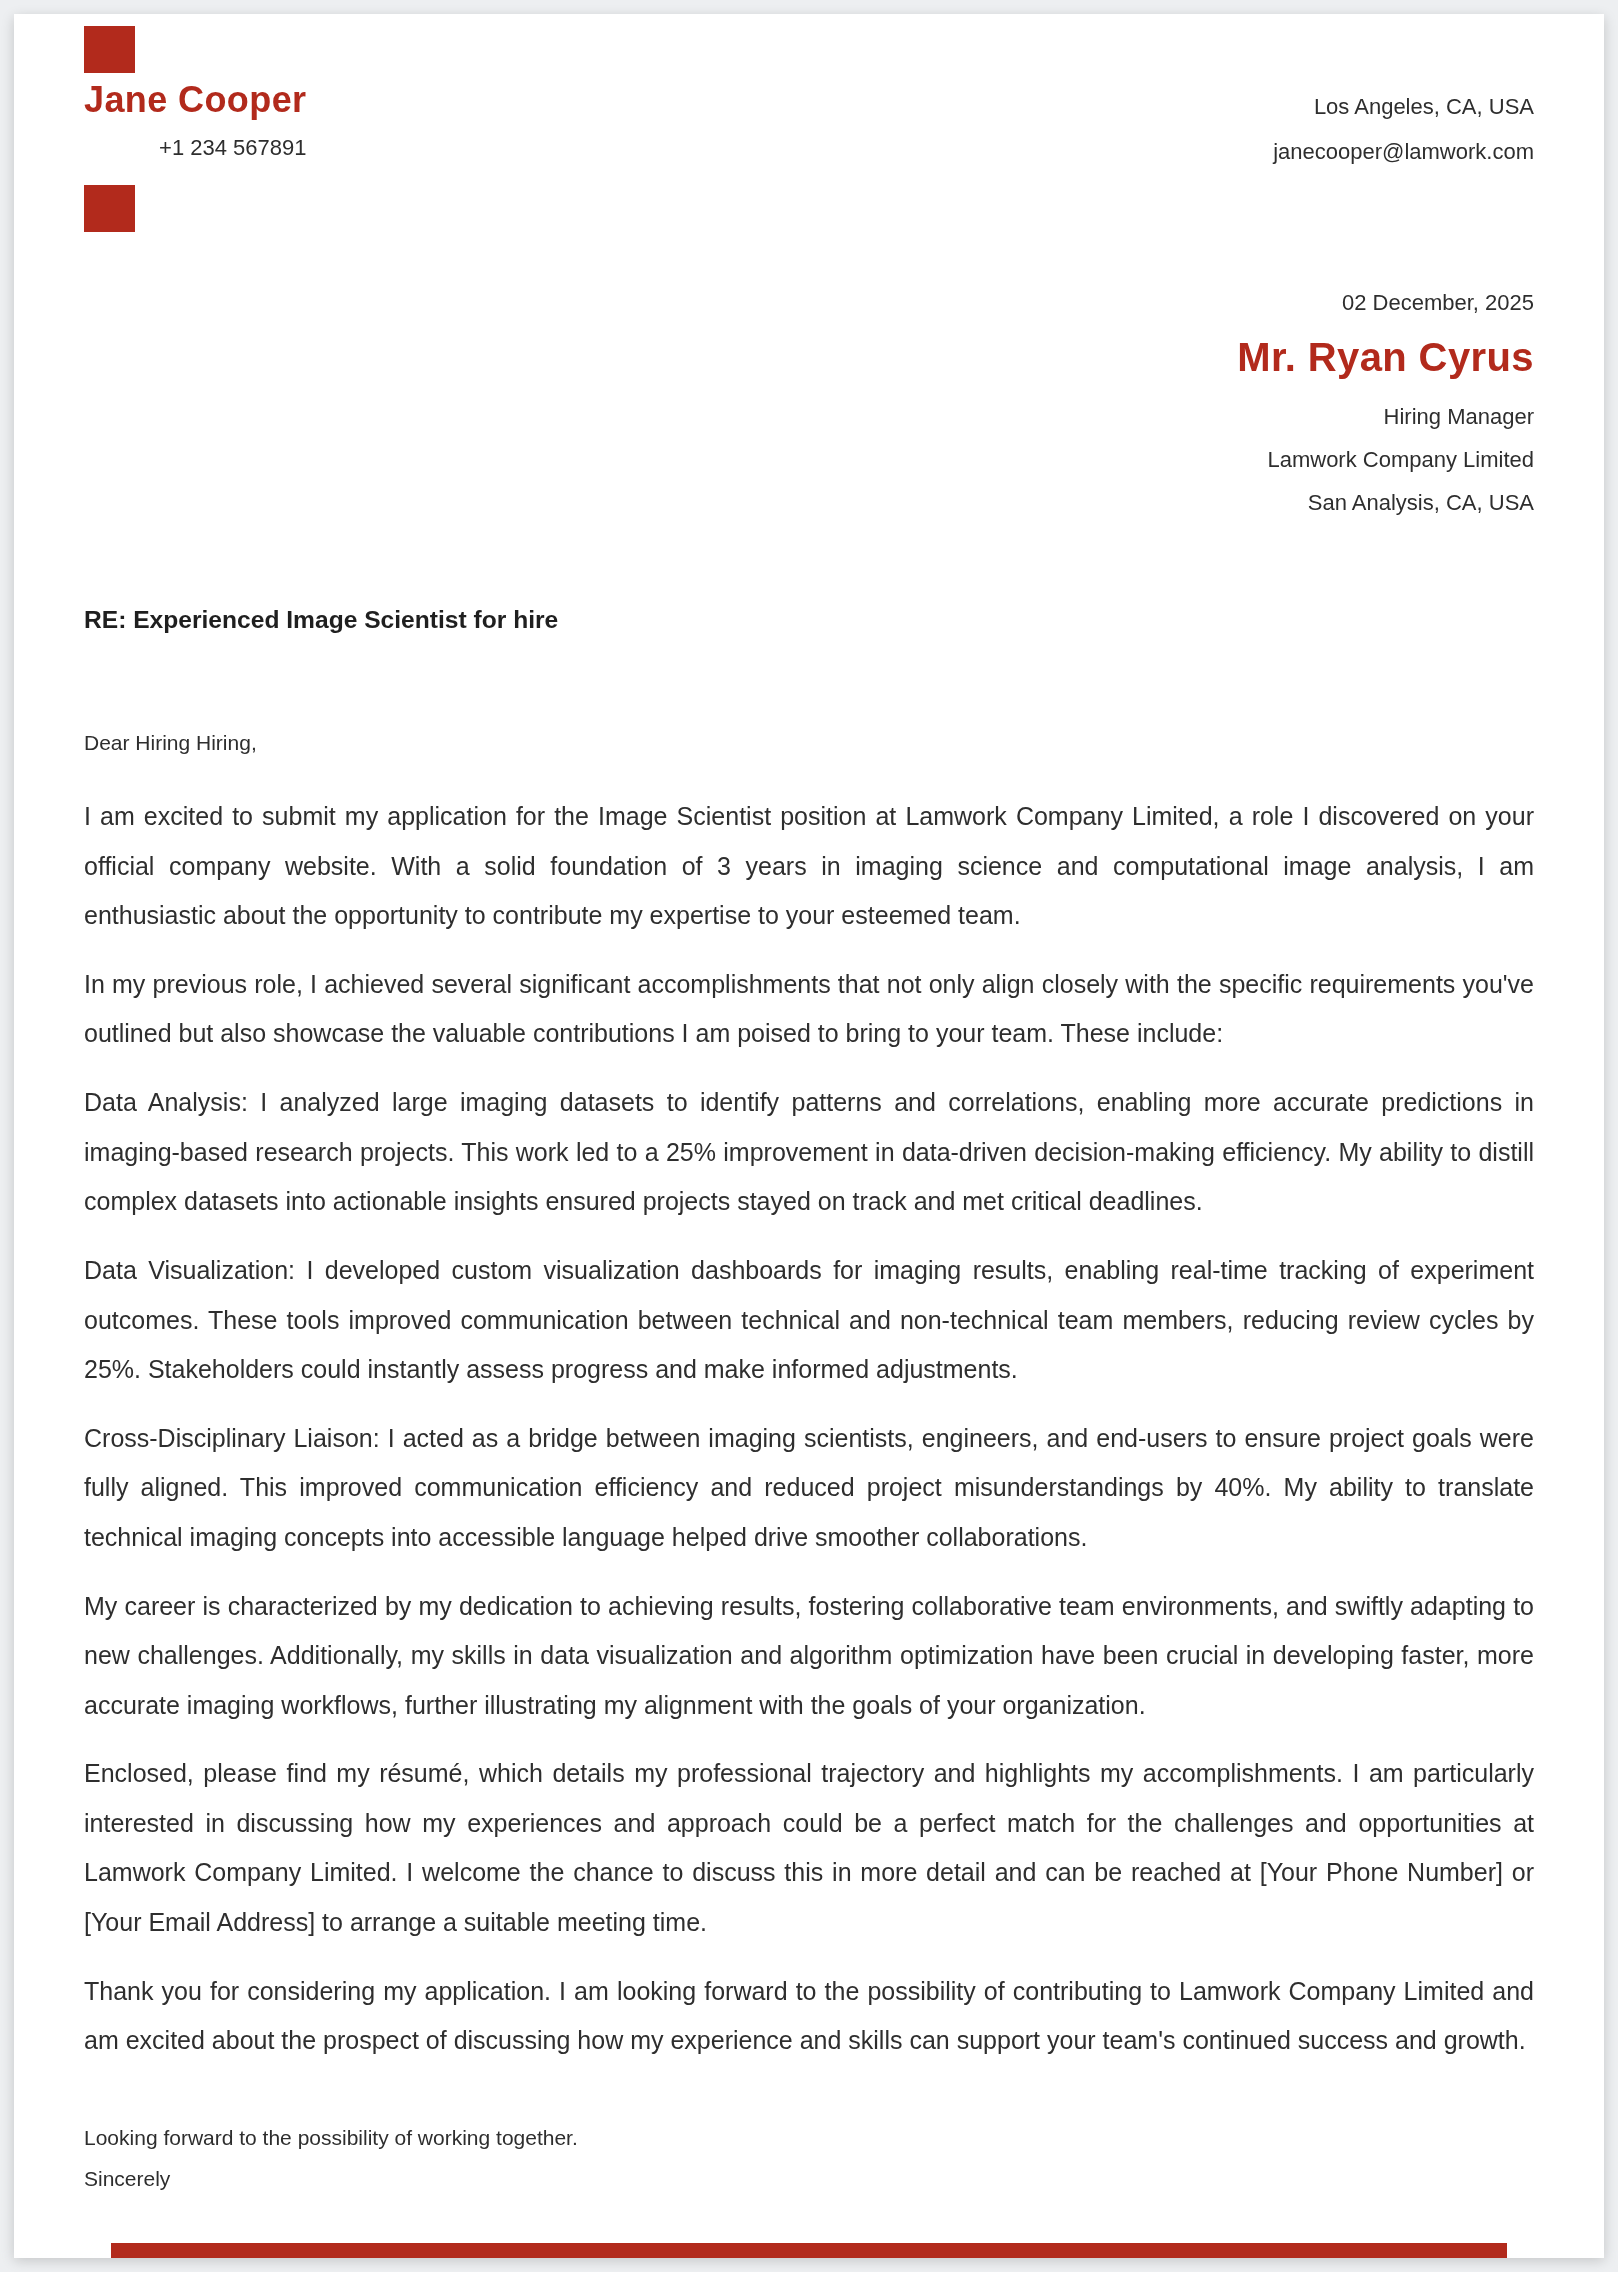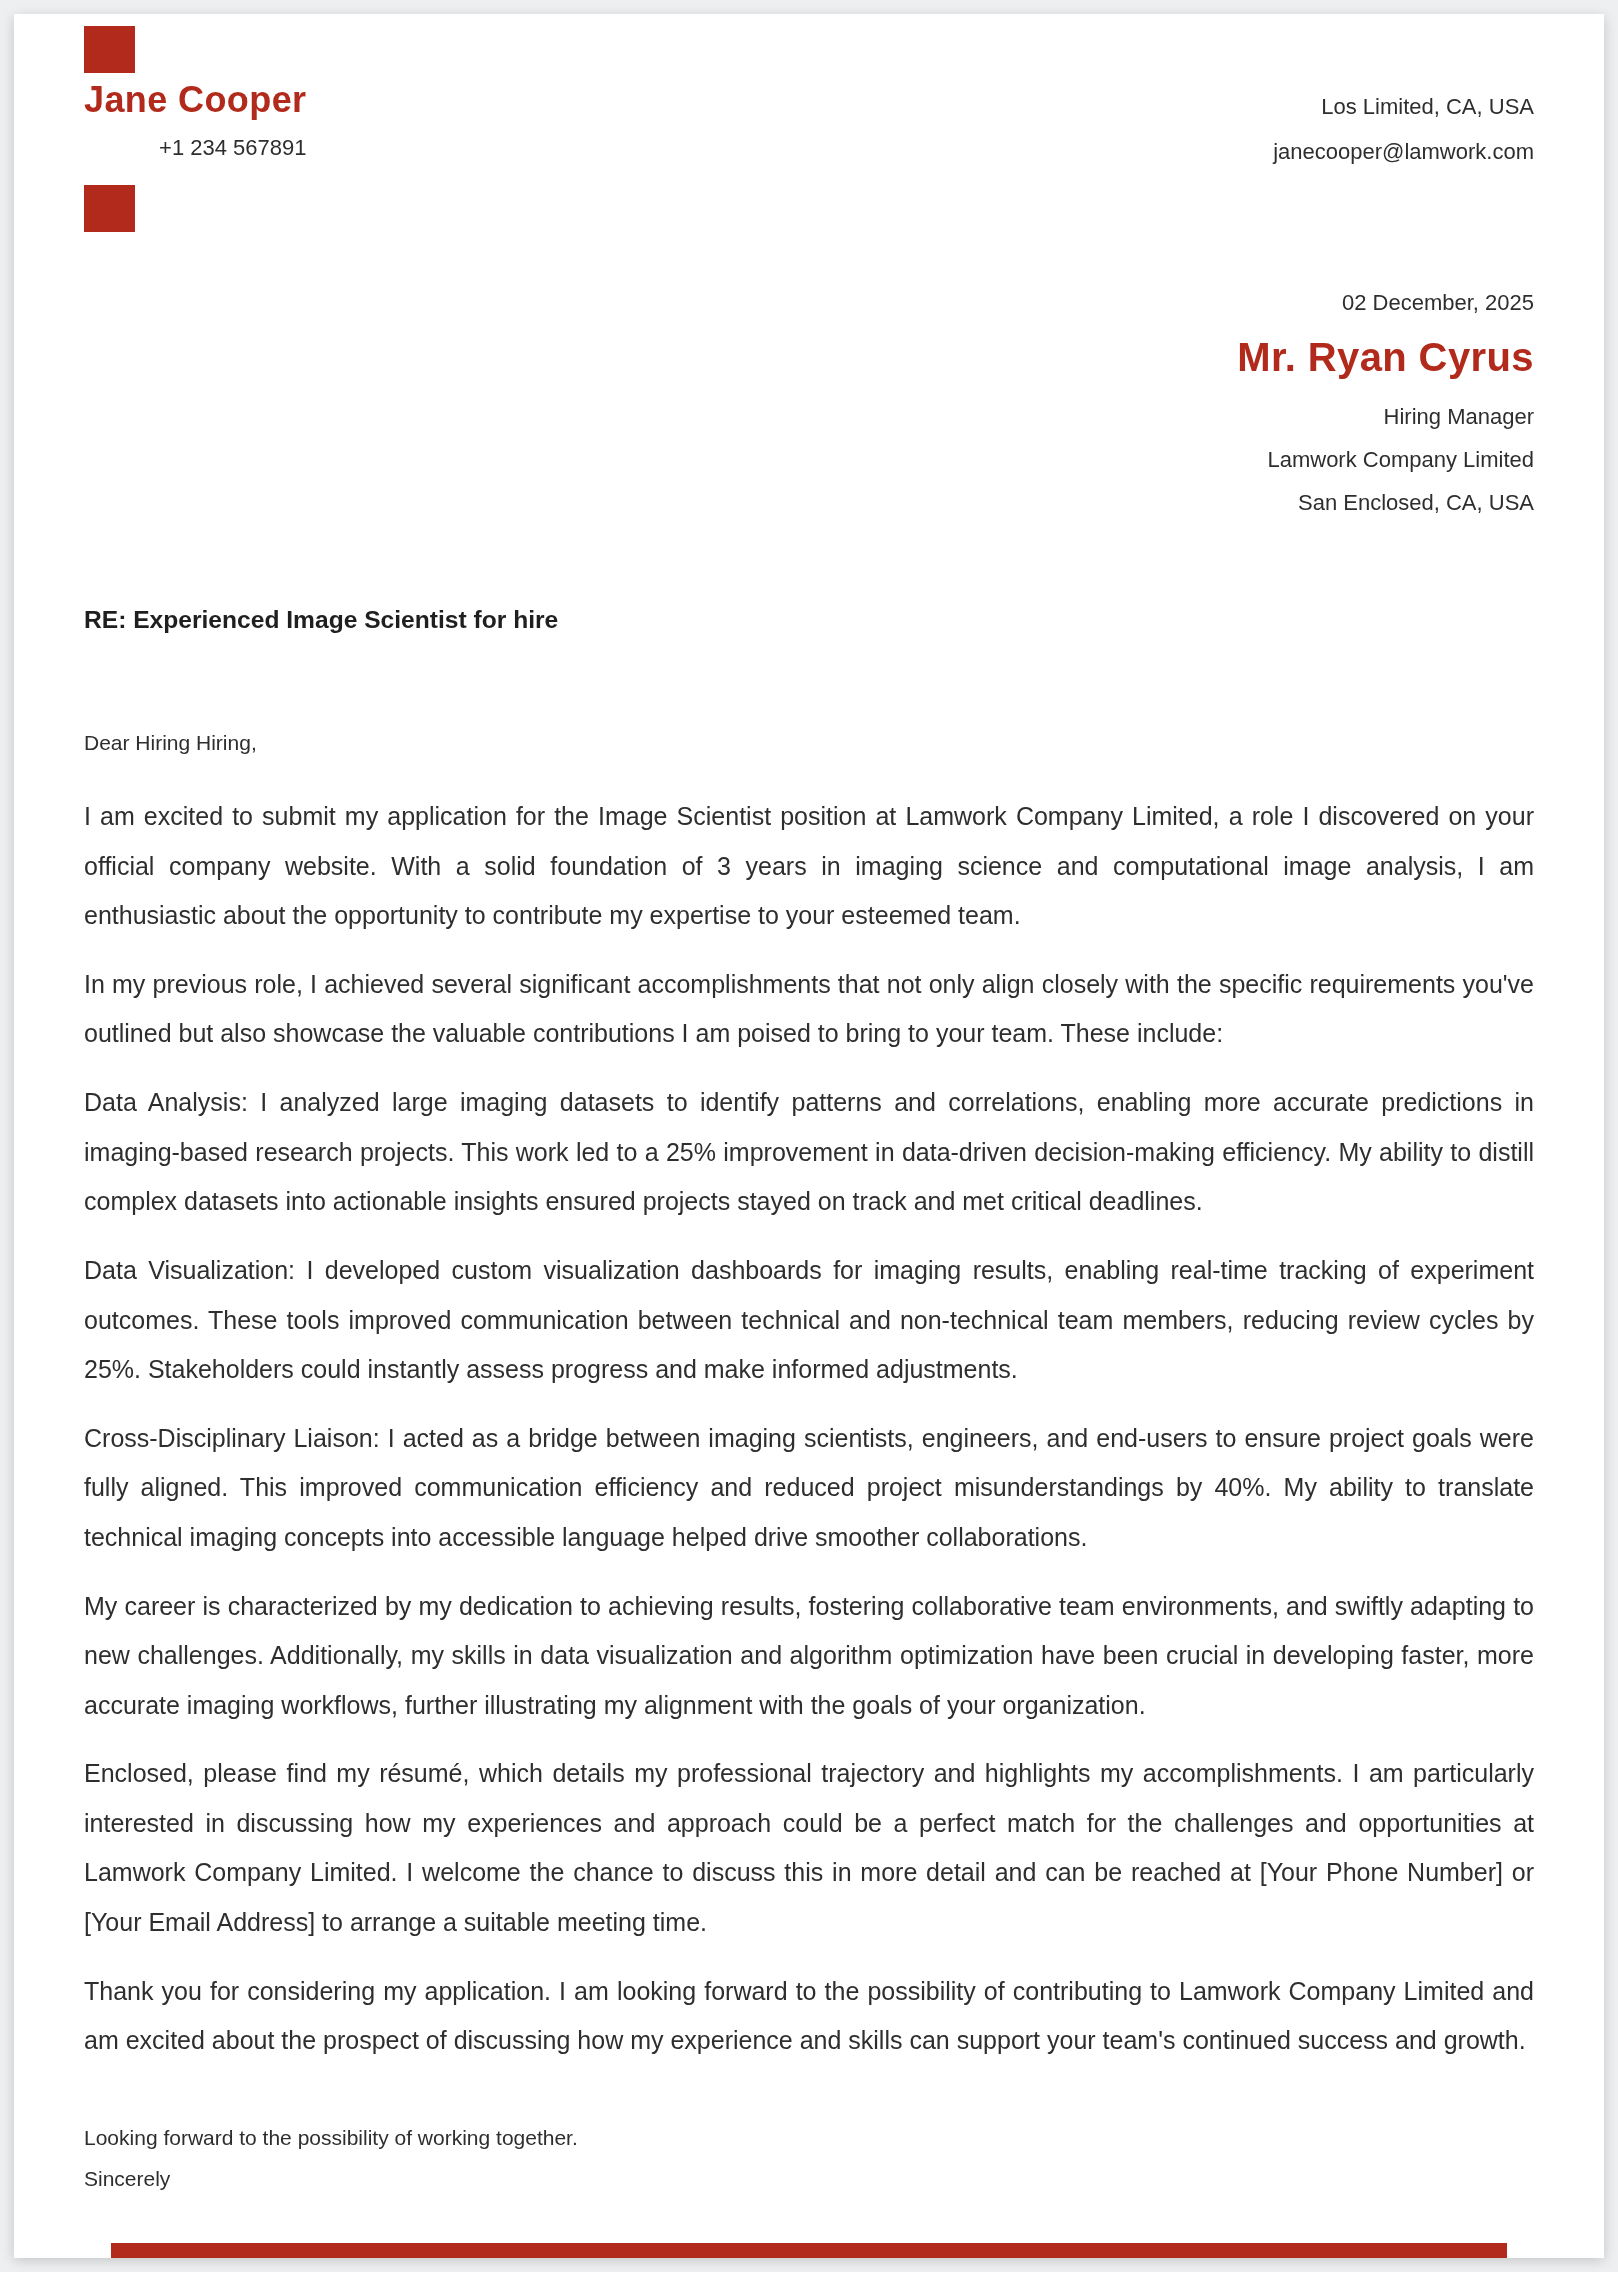--- a/index.html
+++ b/index.html
@@ -141,31 +141,31 @@
 <div class="page">
 
   <div class="header-row">
     <div class="sender-block">
       <div class="square"></div>
       <div class="sender-name">Jane Cooper</div>
       <div class="sender-phone">+1 234 567891</div>
       <div class="square lower"></div>
     </div>
     <div class="contact-block">
-      <div>Los Limited, CA, USA</div>
+      <div>Los Angeles, CA, USA</div>
       <div>janecooper@lamwork.com</div>
     </div>
   </div>
 
   <div class="recipient-block">
     <div class="letter-date">02 December, 2025</div>
     <div class="recipient-name">Mr. Ryan Cyrus</div>
     <div class="recipient-line">Hiring Manager</div>
     <div class="recipient-line">Lamwork Company Limited</div>
-    <div class="recipient-line">San Enclosed, CA, USA</div>
+    <div class="recipient-line">San Analysis, CA, USA</div>
   </div>
 
   <div class="subject-line">RE: Experienced Image Scientist for hire</div>
 
   <div class="salutation">Dear Hiring Hiring,</div>
 
   <div class="letter-body">
 
       <p>I am excited to submit my application for the Image Scientist position at Lamwork Company Limited, a role I discovered on your official company website. With a solid foundation of 3 years in imaging science and computational image analysis, I am enthusiastic about the opportunity to contribute my expertise to your esteemed team.</p>
 

